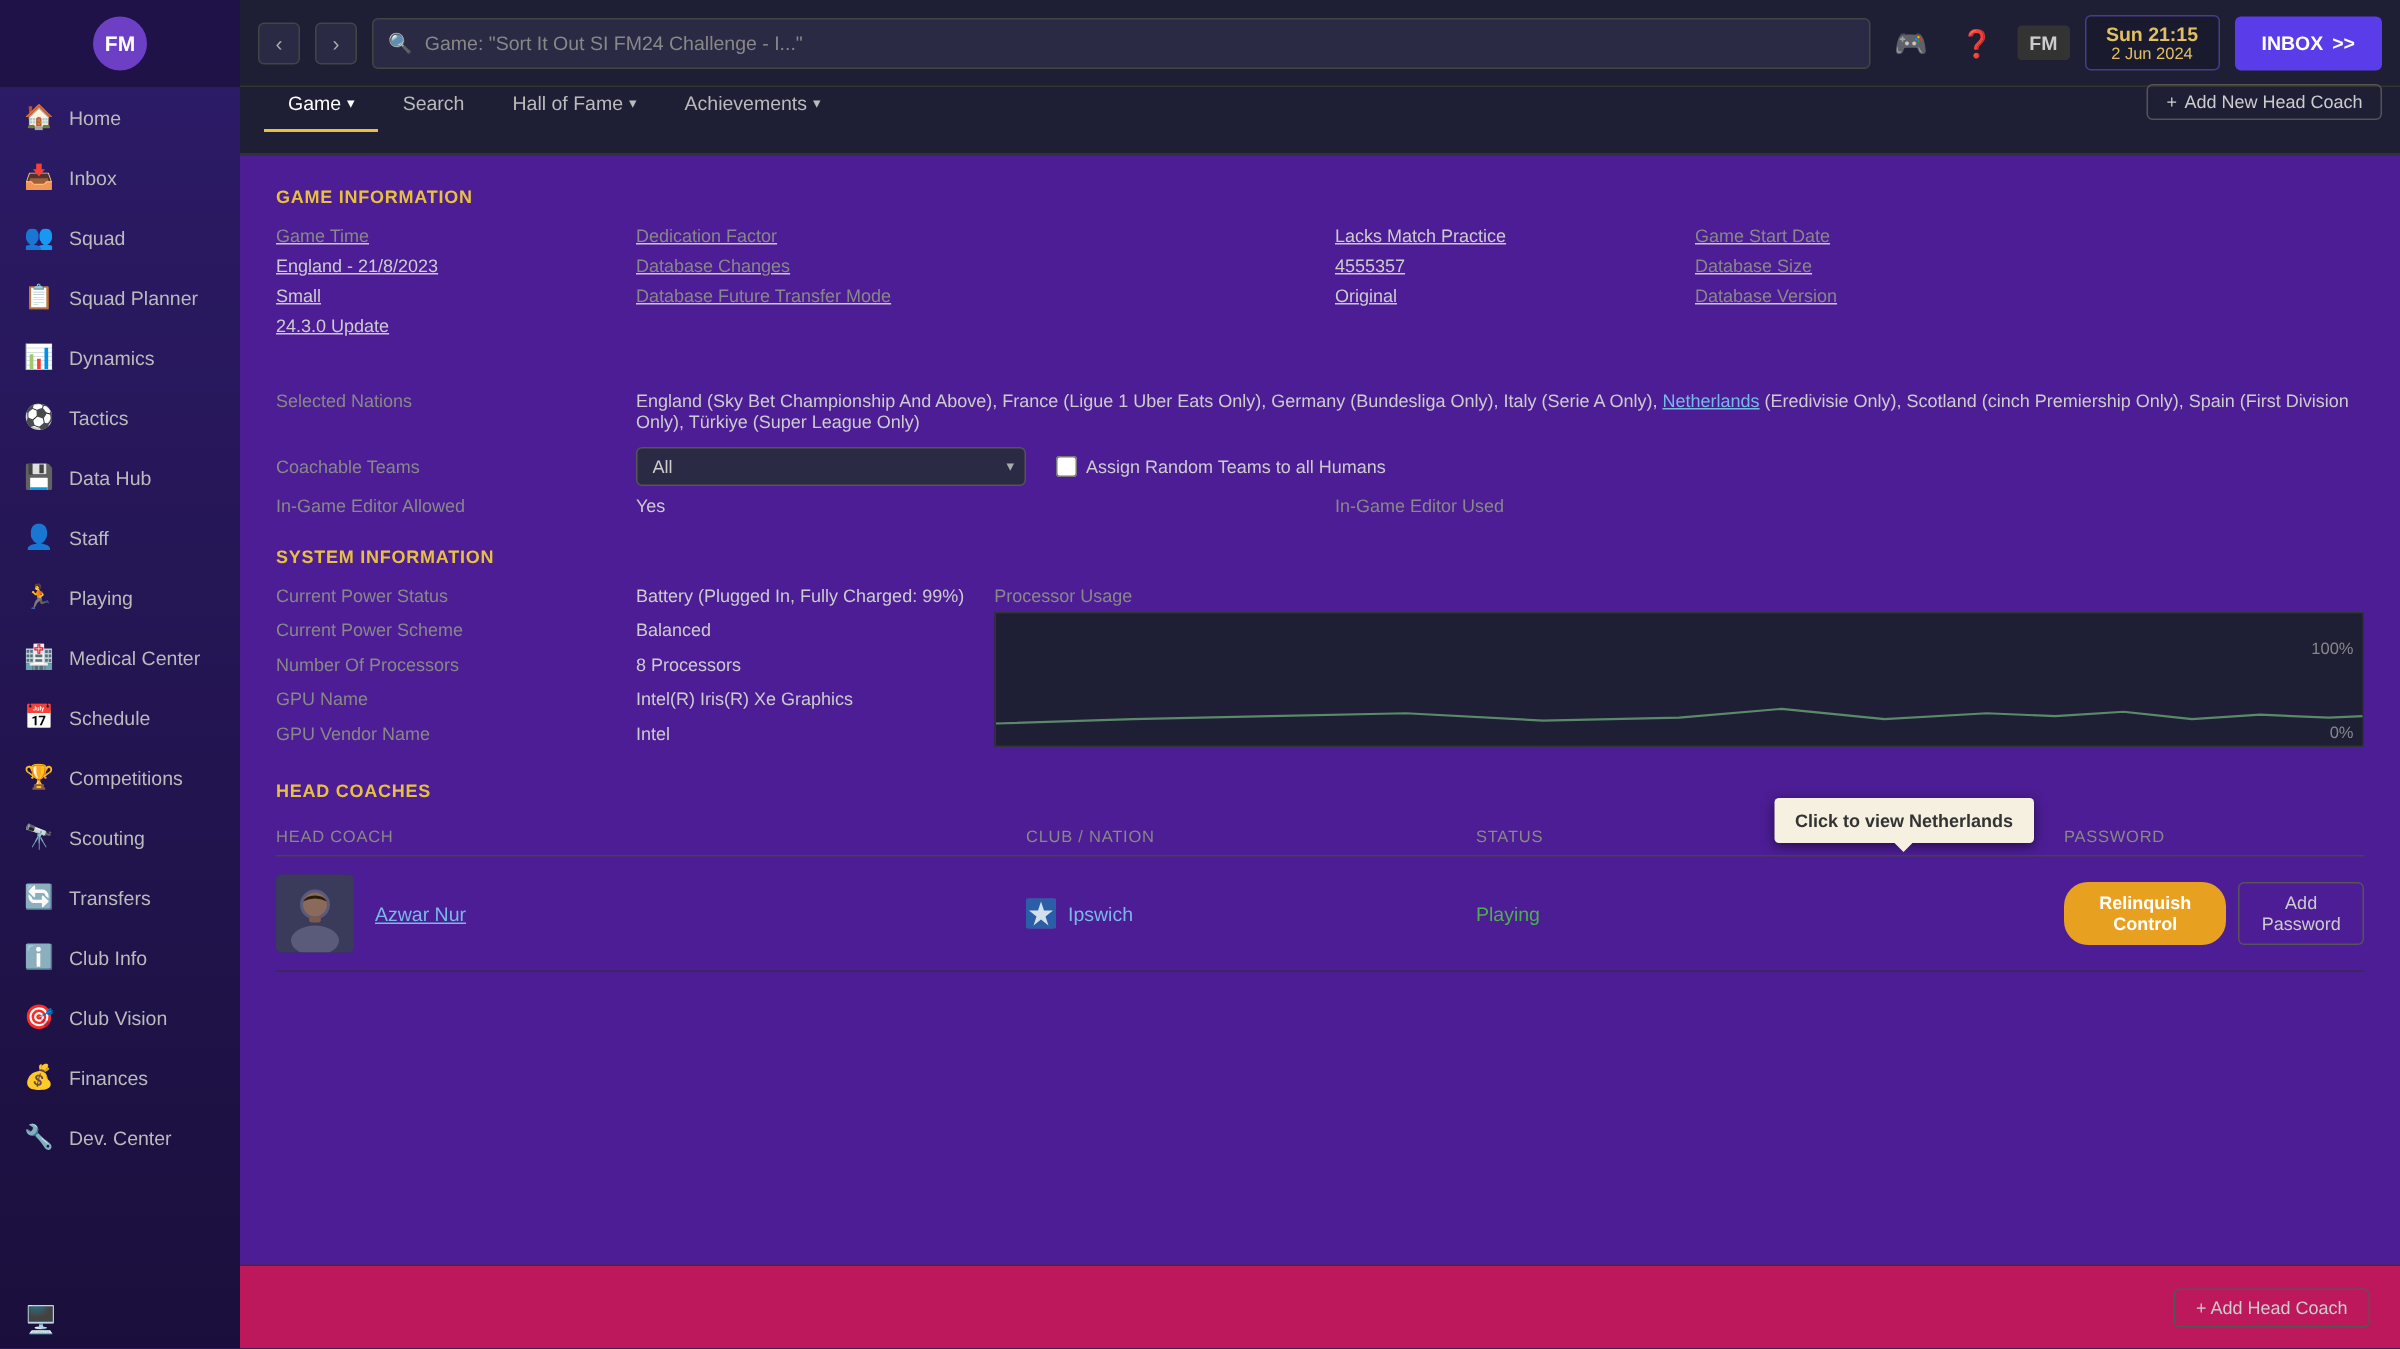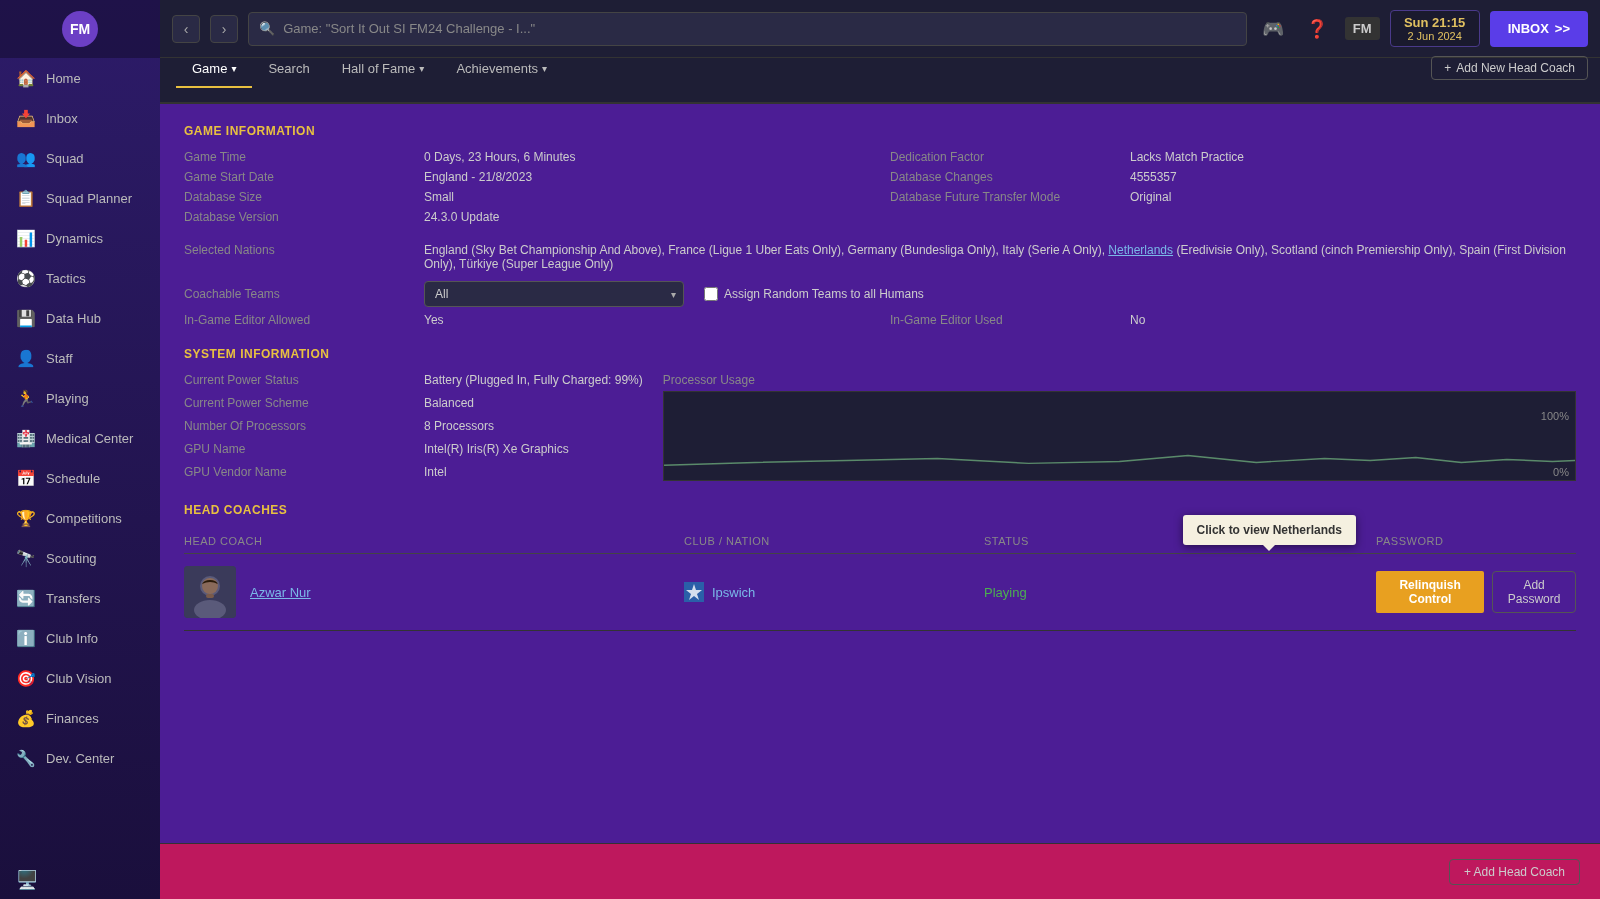--- a/index.html
+++ b/index.html
@@ -185,21 +185,22 @@
       color: #e8c040;
       text-transform: uppercase;
       letter-spacing: 0.5px;
       margin-bottom: 12px;
     }
 
     .info-grid {
       display: grid;
       grid-template-columns: 220px 1fr 220px 1fr;
       gap: 6px 20px;
-      margin-bottom: 19px;
+      margin-bottom: 36px;
+      text-decoration: underline;
     }
     .info-label {
       font-size: 12px;
       color: #888;
     }
     .info-value {
       font-size: 12px;
       color: #ccc;
     }
     .info-value a, .info-value .link {
@@ -345,21 +346,21 @@
     }
     .action-btns {
       display: flex;
       gap: 8px;
     }
     .btn-relinquish {
       background: #e8a020;
       color: #fff;
       border: none;
       padding: 6px 14px;
-      border-radius: 2px;
+      border-radius: 16px;
       font-size: 12px;
       cursor: pointer;
       font-weight: bold;
     }
     .btn-add-password {
       background: transparent;
       color: #ccc;
       border: 1px solid #555;
       padding: 6px 12px;
       border-radius: 4px;
@@ -524,21 +525,20 @@
       <span>Add New Head Coach</span>
     </button>
   </div>
 
   <div id="content">
 
     <div>
       <div class="section-title">GAME INFORMATION</div>
       <div class="info-grid">
         <div class="info-label">Game Time</div>
-        <div class="info-value">0 Days, 23 Hours, 6 Minutes</div>
         <div class="info-label">Dedication Factor</div>
         <div class="info-value">Lacks Match Practice</div>
 
         <div class="info-label">Game Start Date</div>
         <div class="info-value">England - 21/8/2023</div>
         <div class="info-label">Database Changes</div>
         <div class="info-value">4555357</div>
 
         <div class="info-label">Database Size</div>
         <div class="info-value">Small</div>
@@ -575,21 +575,20 @@
         <div class="checkbox-area">
           <input type="checkbox" style="">
           <span>Assign Random Teams to all Humans</span>
         </div>
       </div>
 
       <div style="display:grid; grid-template-columns: 220px 1fr 220px 1fr; gap: 6px 20px; margin-bottom: 20px;">
         <div class="info-label">In-Game Editor Allowed</div>
         <div class="info-value">Yes</div>
         <div class="info-label">In-Game Editor Used</div>
-        <div class="info-value">No</div>
       </div>
     </div>
 
     <div class="system-section" style="position:relative;">
       <div class="section-title">SYSTEM INFORMATION</div>
       <div style="display: flex; gap: 20px;">
         <div class="system-grid">
           <div class="info-label">Current Power Status</div>
           <div class="info-value">Battery (Plugged In, Fully Charged: 99%)</div>
           <div class="info-label">Current Power Scheme</div>

